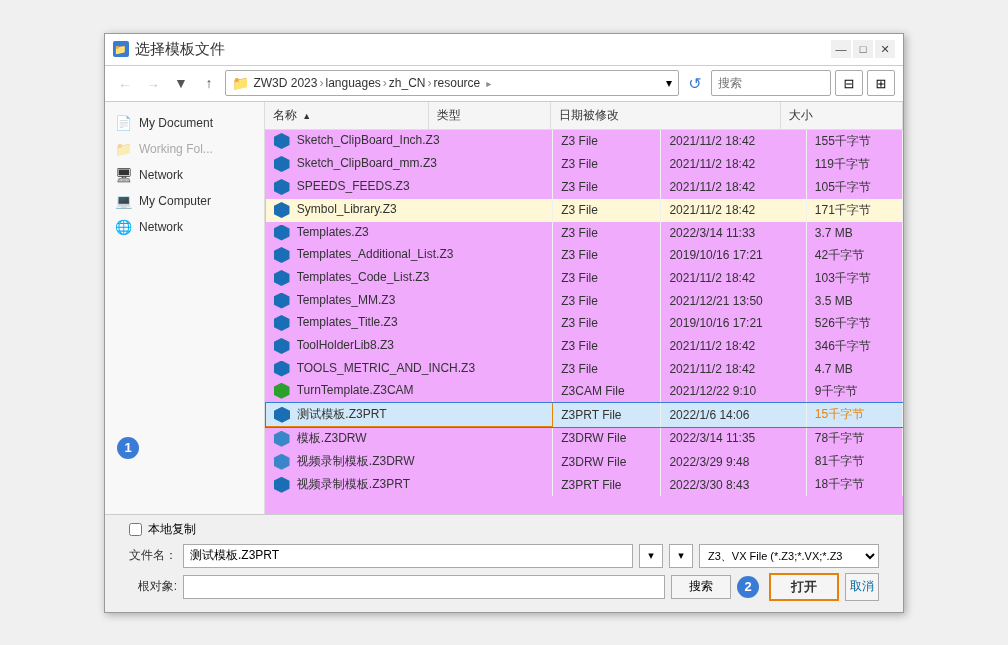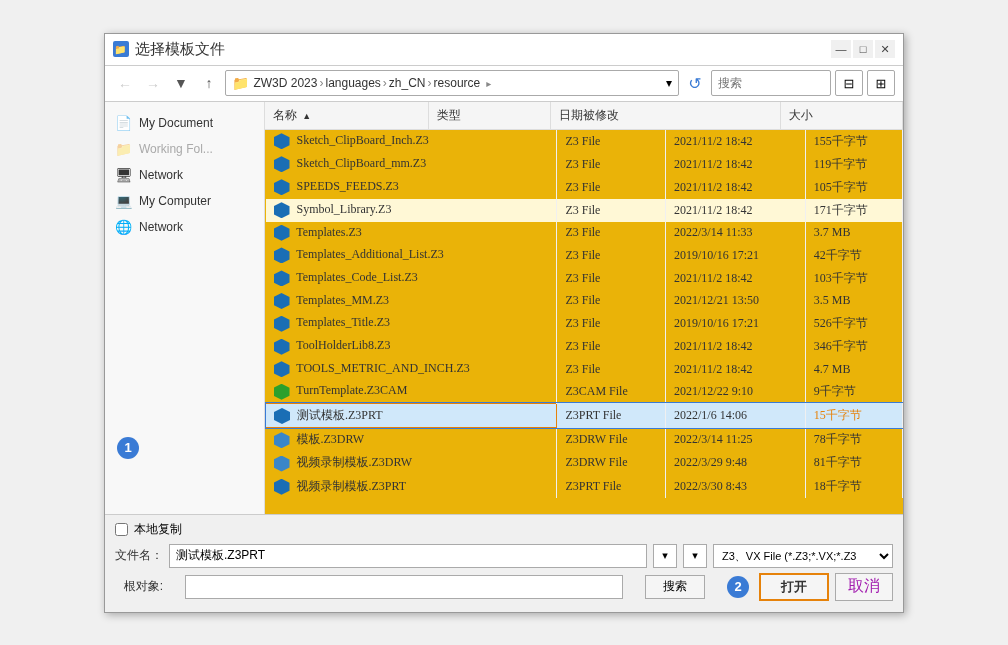--- a/index.html
+++ b/index.html
@@ -168,21 +168,21 @@
       height: 18px;
       display: flex;
       align-items: center;
       justify-content: center;
       font-size: 14px;
       flex-shrink: 0;
     }
 
     .file-area {
       flex: 1;
-      background: #eab308;
+      background: #f0abfc;
       overflow: hidden;
       display: flex;
       flex-direction: column;
       justify-content: space-between;
     }
     .file-table {
       width: 100%;
       border-collapse: collapse;
       font-size: 12px;
     }
@@ -201,30 +201,29 @@
     }
     .file-table td {
       padding: 3px 8px;
       color: #333;
       border-right: 1px solid #f0f0f0;
       white-space: nowrap;
     }
     .scroll-area {
       overflow-y: auto;
       flex: 1;
-      font-family: Liberation Serif, serif;
     }
     .scroll-area::-webkit-scrollbar { width: 14px; }
     .scroll-area::-webkit-scrollbar-track { background: #f0f0f0; }
     .scroll-area::-webkit-scrollbar-thumb { background: #c0c0c0; border: 2px solid #f0f0f0; border-radius: 4px; }
 
     .bottom-bar {
       background: #f0f0f0;
       border-top: 1px solid #ccc;
-      padding: 6px 10px;
+      padding: 6px 24px;
     }
     .local-copy-row {
       display: flex;
       align-items: center;
       gap: 6px;
       margin-bottom: 6px;
     }
     .fields-row {
       display: flex;
       align-items: center;
@@ -268,43 +267,43 @@
     .search-btn {
       width: 60px;
       height: 24px;
       border: 1px solid #aaa;
       background: #f5f5f5;
       cursor: pointer;
       font-size: 12px;
     }
     .target-row {
       display: flex;
-      gap: 22px;
+      gap: 6px;
     }
     .open-btn {
       width: 70px;
       height: 28px;
       border: 2px solid #e6820a;
       background: #f5f5f5;
       cursor: pointer;
       font-size: 13px;
       font-weight: bold;
       color: #333;
       display: flex;
       align-items: center;
       justify-content: center;
     }
     .cancel-btn {
-      width: 58px;
+      width: 34px;
       height: 28px;
       border: 1px solid #aaa;
       background: #f5f5f5;
       cursor: pointer;
-      font-size: 16px;
-      color: #a21caf;
+      font-size: 12px;
+      color: #0369a1;
     }
     .circle-badge {
       width: 22px;
       height: 22px;
       border-radius: 50%;
       background: #3a7bd5;
       color: white;
       display: flex;
       align-items: center;
       justify-content: center;
@@ -534,21 +533,21 @@
     <td>Z3PRT File</td>
     <td>2022/1/6 14:06</td>
     <td style="color:#e6820a;">15千字节</td>
   </tr>
               <tr>
     <td style="">
       <span style="display:inline-block;width:16px;height:16px;background:#3a86c8;clip-path:polygon(50% 0%, 100% 25%, 100% 75%, 50% 100%, 0% 75%, 0% 25%);vertical-align:middle;margin-right:4px;"></span>
       <span>模板.Z3DRW</span>
     </td>
     <td>Z3DRW File</td>
-    <td>2022/3/14 11:25</td>
+    <td>2022/3/14 11:35</td>
     <td style="">78千字节</td>
   </tr>
               <tr>
     <td style="">
       <span style="display:inline-block;width:16px;height:16px;background:#3a86c8;clip-path:polygon(50% 0%, 100% 25%, 100% 75%, 50% 100%, 0% 75%, 0% 25%);vertical-align:middle;margin-right:4px;"></span>
       <span>视频录制模板.Z3DRW</span>
     </td>
     <td>Z3DRW File</td>
     <td>2022/3/29 9:48</td>
     <td style="">81千字节</td>

